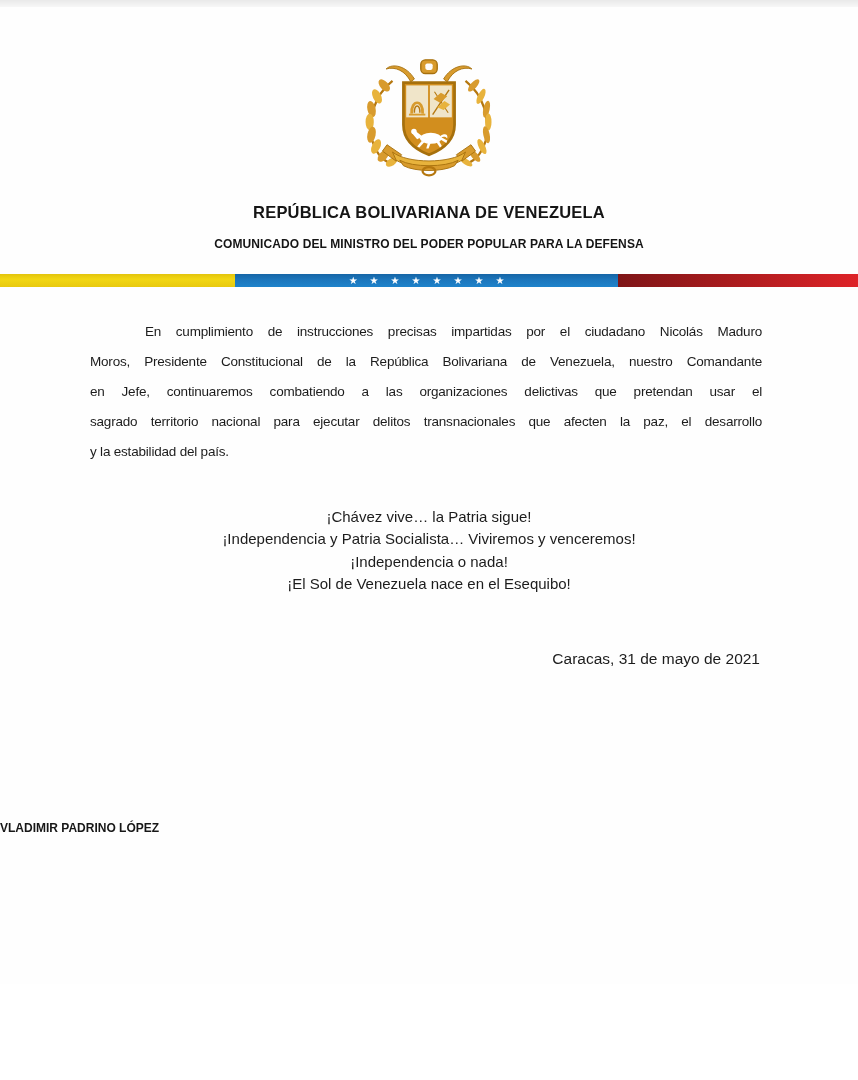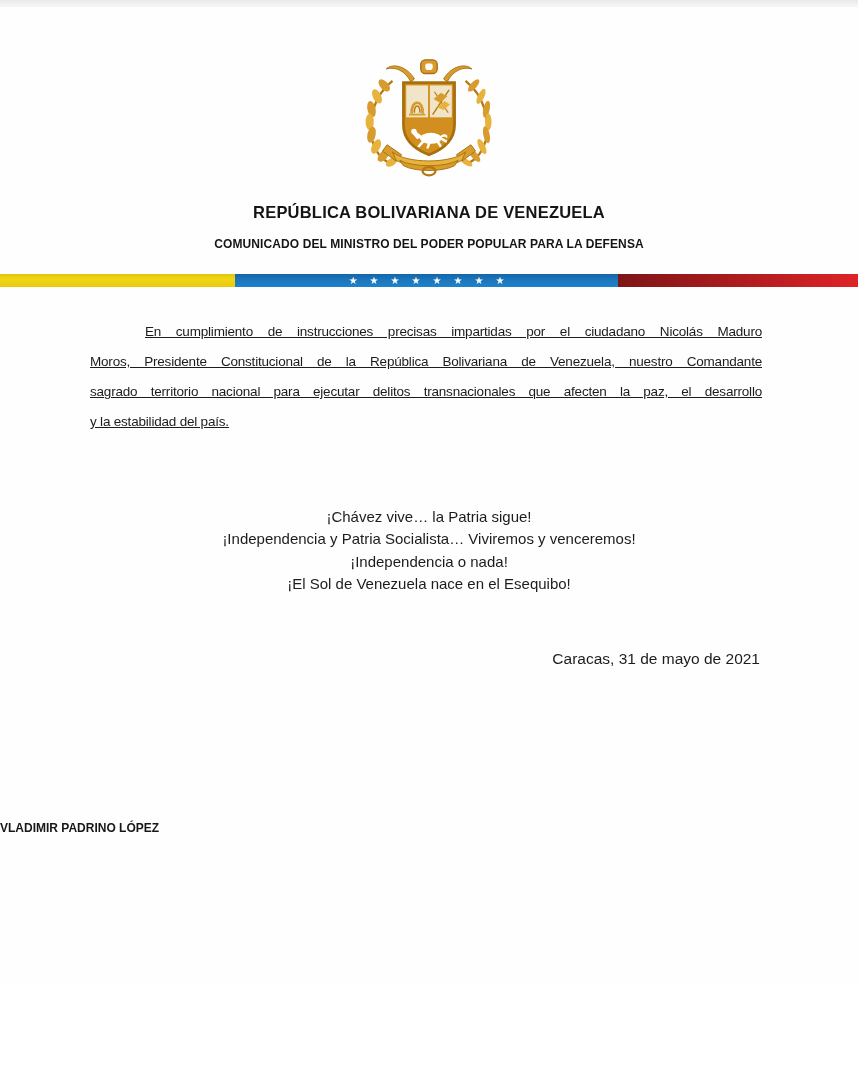--- a/index.html
+++ b/index.html
@@ -43,21 +43,21 @@
     flex: 1; height: 100%;
     background: linear-gradient(to right, var(--flag_red_dark, #7e1517), #a81b1d 45%, var(--flag_red, #de2328));
   }
   .flag-stars {
     color: #ffffff; font-size: 10px; line-height: 13px;
     letter-spacing: 12px; text-indent: 12px; white-space: nowrap;
   }
 
   .body-text {
     position: absolute; top: 317px; left: 90px; width: 672px;
-    font-size: 13.5px; letter-spacing: -0.2px; line-height: 30px; color: #1c1c1c; text-decoration: underline;
+    font-size: 13.5px; letter-spacing: -0.2px; line-height: 30px; color: #1c1c1c;
   }
   .body-line { text-align: justify; text-align-last: justify; }
   .body-line.first { text-indent: 55px; }
   .body-line.last { text-align: left; text-align-last: left; }
 
   .slogans {
     position: absolute; top: 506px; left: 0; width: 100%;
     text-align: center; font-size: 15px; line-height: 22.3px; color: #1c1c1c;
   }
 
@@ -173,20 +173,21 @@
     <div class="flag-yellow"></div>
     <div class="flag-blue">
       <span class="flag-stars">★★★★★★★★</span>
     </div>
     <div class="flag-red"></div>
   </div>
 
   <div class="body-text">
     <div class="body-line first">En cumplimiento de instrucciones precisas impartidas por el ciudadano Nicolás Maduro</div>
     <div class="body-line">Moros, Presidente Constitucional de la República Bolivariana de Venezuela, nuestro Comandante</div>
+    <div class="body-line">en Jefe, continuaremos combatiendo a las organizaciones delictivas que pretendan usar el</div>
     <div class="body-line">sagrado territorio nacional para ejecutar delitos transnacionales que afecten la paz, el desarrollo</div>
     <div class="body-line last">y la estabilidad del país.</div>
   </div>
 
   <div class="slogans">
     <div>¡Chávez vive… la Patria sigue!</div>
     <div>¡Independencia y Patria Socialista… Viviremos y venceremos!</div>
     <div>¡Independencia o nada!</div>
     <div>¡El Sol de Venezuela nace en el Esequibo!</div>
   </div>

